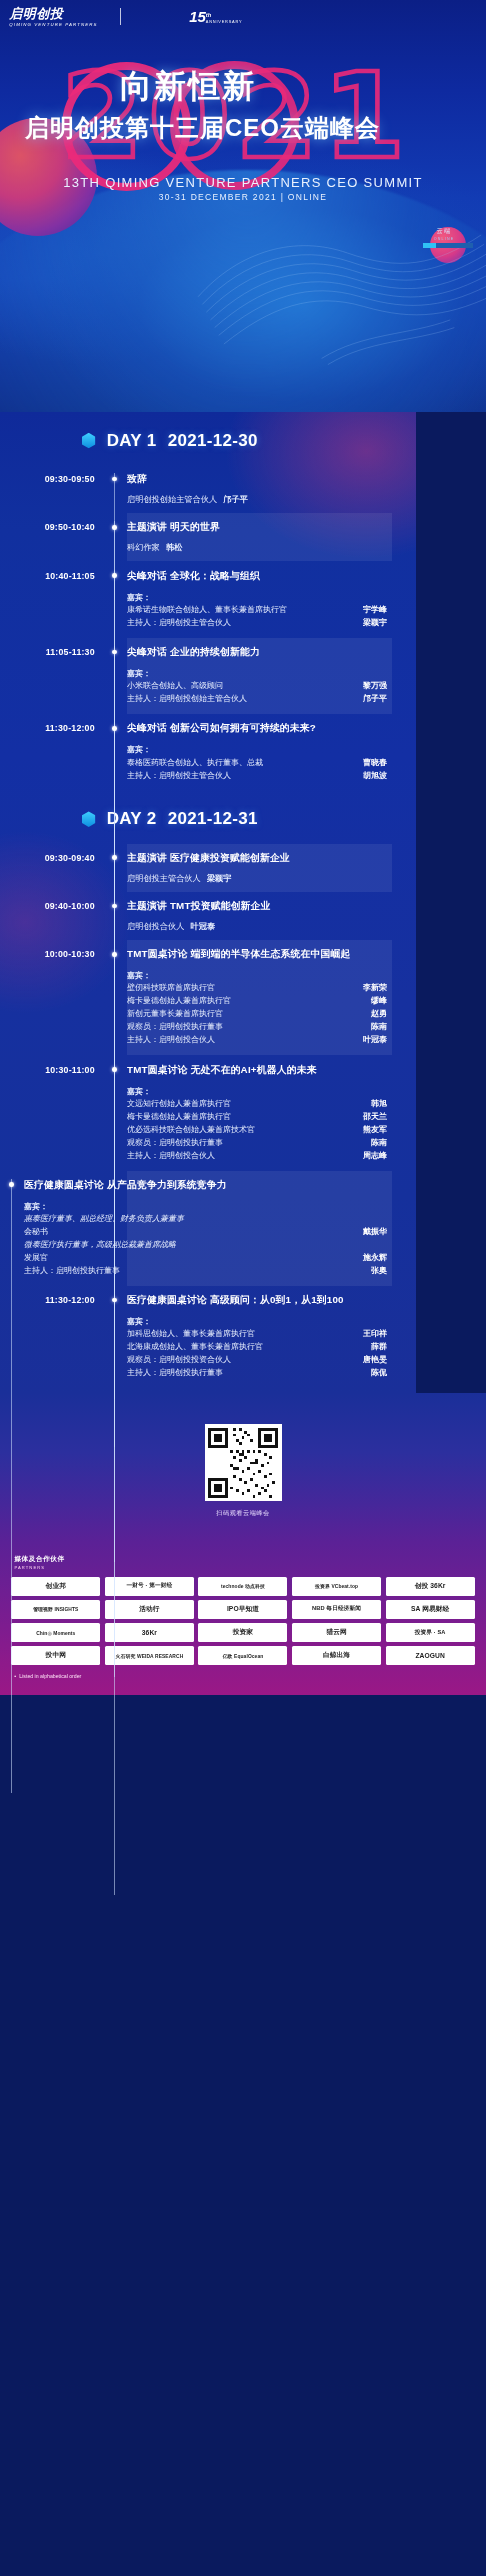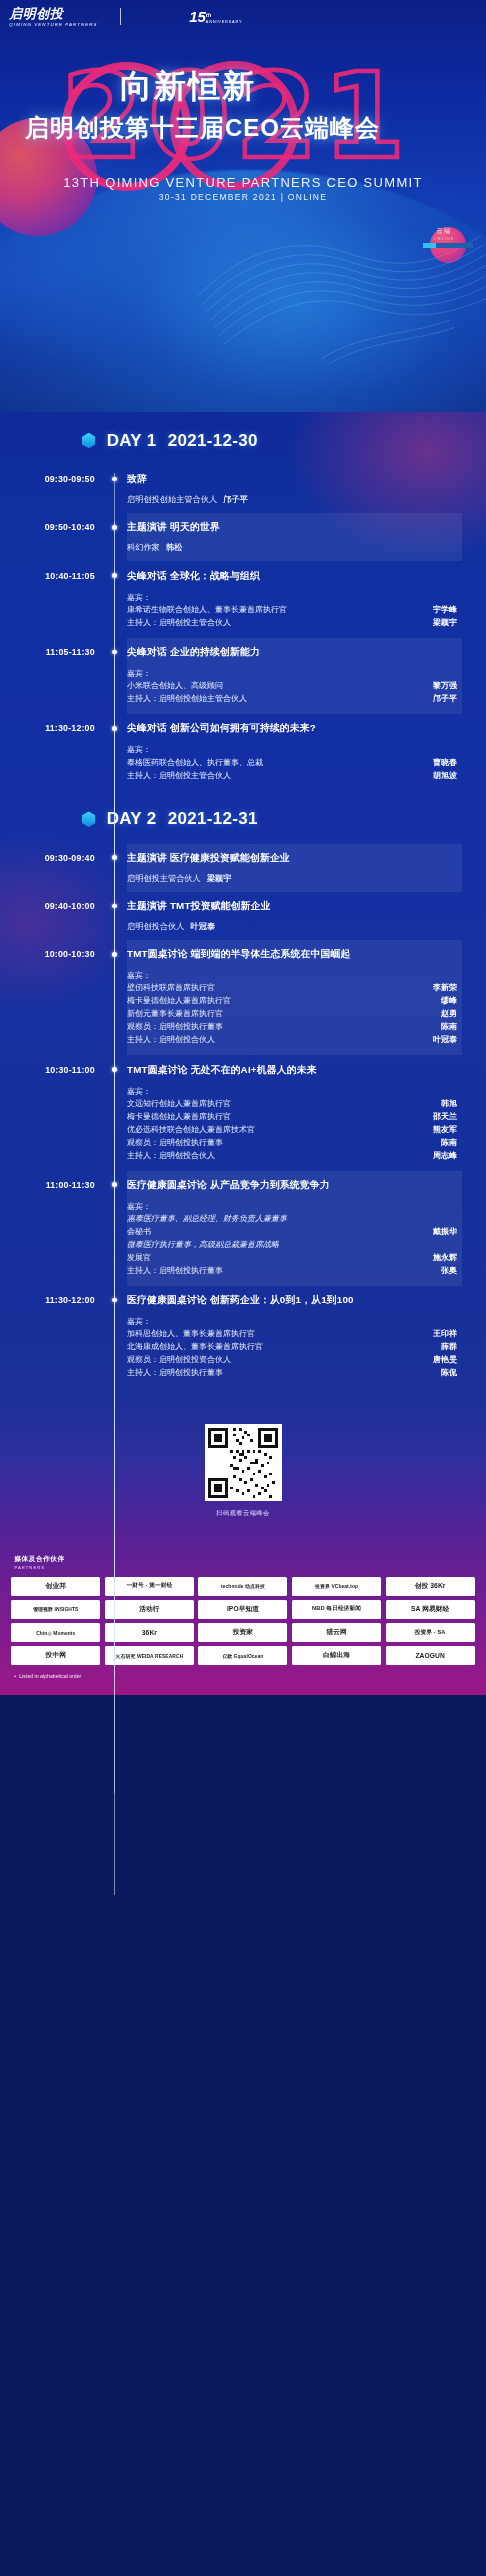--- a/index.html
+++ b/index.html
@@ -83,21 +83,21 @@
   }
   .hero-online .cn { font-size:6.2px; letter-spacing:1.5px; color:#dce9ff;}
   .hero-online .en { font-size:3.6px; letter-spacing:1.2px; color:#aac6f0; margin-top:1px;}
   .hero-online .bar { margin-top:2.1px; height:4.6px; width:50px; margin-left:auto;
     background:linear-gradient(90deg,#2fc2f5 0 26%, #1f5fae 26% 100%); }
 
   .topo { position:absolute; right:-26px; top:204px; width:319px; height:170px; opacity:.55; }
 
   
   .agenda {
-    position:relative; width:486px; padding-bottom:5.2px;
+    position:relative; width:416px; padding-bottom:5.2px;
     background:
       radial-gradient(ellipse 216px 165px at 88% 4%, rgba(215,55,125,.45) 0%, rgba(0,0,0,0) 65%),
       radial-gradient(ellipse 155px 134px at 6% 52%, rgba(190,50,140,.30) 0%, rgba(0,0,0,0) 68%),
       linear-gradient(180deg,#0f2a9a 0%, #11309f 12%, #132fa4 35%, #16309f 60%, #15309c 80%, #1a2f99 100%);
   }
   .day-head { display:flex; align-items:center; gap:11.3px; padding:18.5px 0 14.4px 82px; }
   .hexagon {
     width:13.4px; height:15.5px; background:linear-gradient(180deg,#3fd0ff,#0e8ee0);
     clip-path:polygon(50% 0%,100% 25%,100% 75%,50% 100%,0% 75%,0% 25%);
     box-shadow:0 0 7.2px rgba(60,190,255,.8);
@@ -120,21 +120,21 @@
     width:4.6px; height:4.6px; border-radius:50%; background:#fff; position:absolute;
     left:9.3px; top:3.6px; box-shadow:0 0 3.6px rgba(255,255,255,.85);
   }
   .vline {
     position:absolute; left:11.3px; top:0; bottom:-515px; width:0.8px;
     background:rgba(210,228,255,.55);
   }
   .row-body { flex:1; padding-right:29px; position:relative; z-index:2; }
   .sess-title { font-size:9.8px; font-weight:bold; letter-spacing:0.2px; line-height:1.3; }
   .sess-gap { height:8.2px; }
-  .guest-label { font-size:8px; color:#e7efff; line-height:1.65; }
+  .guest-label { font-size:8px; color:#e7efff; line-height:1.65;font-weight:bold; }
   .pline { display:flex; font-size:8px; line-height:1.62; color:#eaf1ff; }
   .pline .role { flex:1; }
   .pline .name { font-weight:bold; color:#fff; white-space:nowrap; padding-left:7.2px; }
   .pline.wide .role { flex:none;font-style:italic; }
   .simple { font-size:8.2px; color:#e9f0ff; }
   .simple b { font-weight:bold; padding-left:6.2px; }
 
   
   .qr-sec { position:relative; padding:31px 0 24px; text-align:center;
     background:linear-gradient(180deg,#1a2f99 0%, #2c2f9e 40%, #46279a 75%, #5b2196 100%); }
@@ -393,21 +393,20 @@
           <span class="role">观察员：启明创投执行董事</span>
           <span class="name">陈南</span>
         </div>
         <div class="pline">
           <span class="role">主持人：启明创投合伙人</span>
           <span class="name">周志峰</span>
         </div>
       </div>
     </div>
     <div class="row alt">
-      <div class="row-time">11:00-11:30</div>
       <div class="row-axis">
         <span class="vline"></span>
         <span class="dot"></span>
       </div>
       <div class="row-body">
         <div class="sess-title">医疗健康圆桌讨论 从产品竞争力到系统竞争力</div>
         <div class="sess-gap"></div>
         <div class="guest-label">嘉宾：</div>
         <div class="pline wide">
           <span class="role">惠泰医疗董事、副总经理、财务负责人兼董事</span>
@@ -431,21 +430,21 @@
         </div>
       </div>
     </div>
     <div class="row">
       <div class="row-time">11:30-12:00</div>
       <div class="row-axis">
         <span class="vline"></span>
         <span class="dot"></span>
       </div>
       <div class="row-body">
-        <div class="sess-title">医疗健康圆桌讨论 创新药企业：从0到1，从1到100</div>
+        <div class="sess-title">医疗健康圆桌讨论 高级顾问：从0到1，从1到100</div>
         <div class="sess-gap"></div>
         <div class="guest-label">嘉宾：</div>
         <div class="pline">
           <span class="role">加科思创始人、董事长兼首席执行官</span>
           <span class="name">王印祥</span>
         </div>
         <div class="pline">
           <span class="role">北海康成创始人、董事长兼首席执行官</span>
           <span class="name">薛群</span>
         </div>

